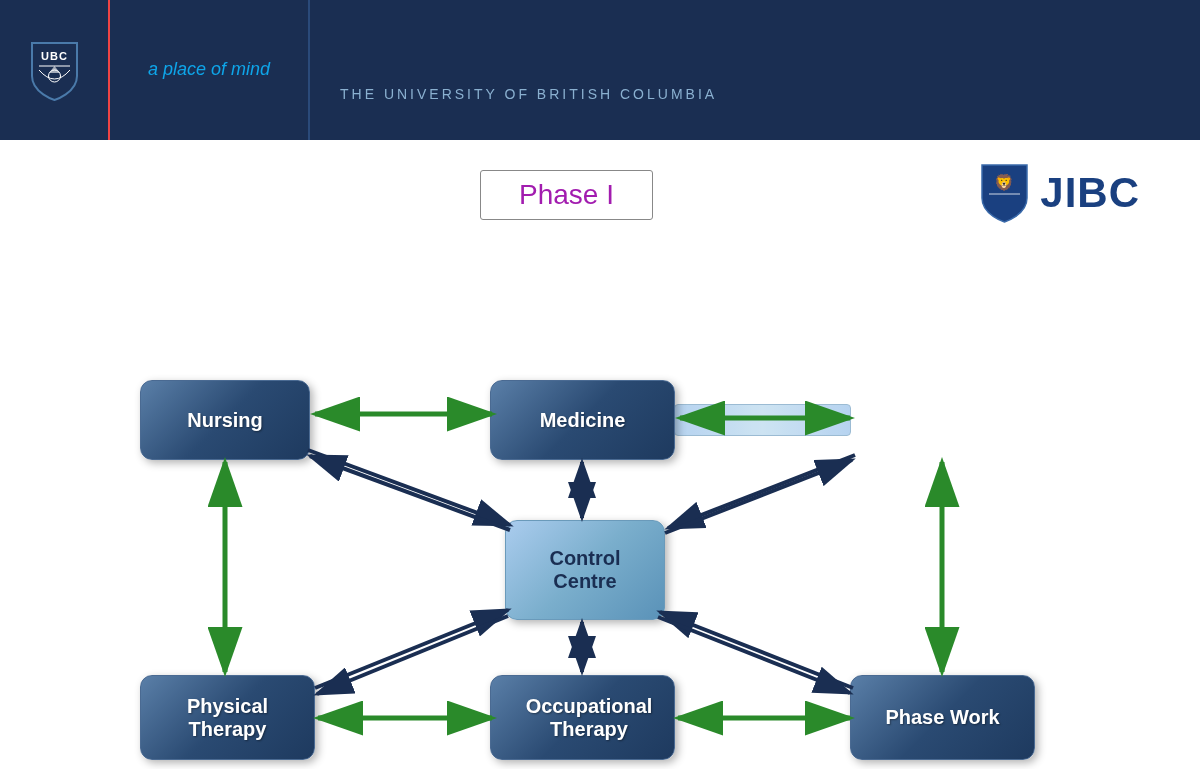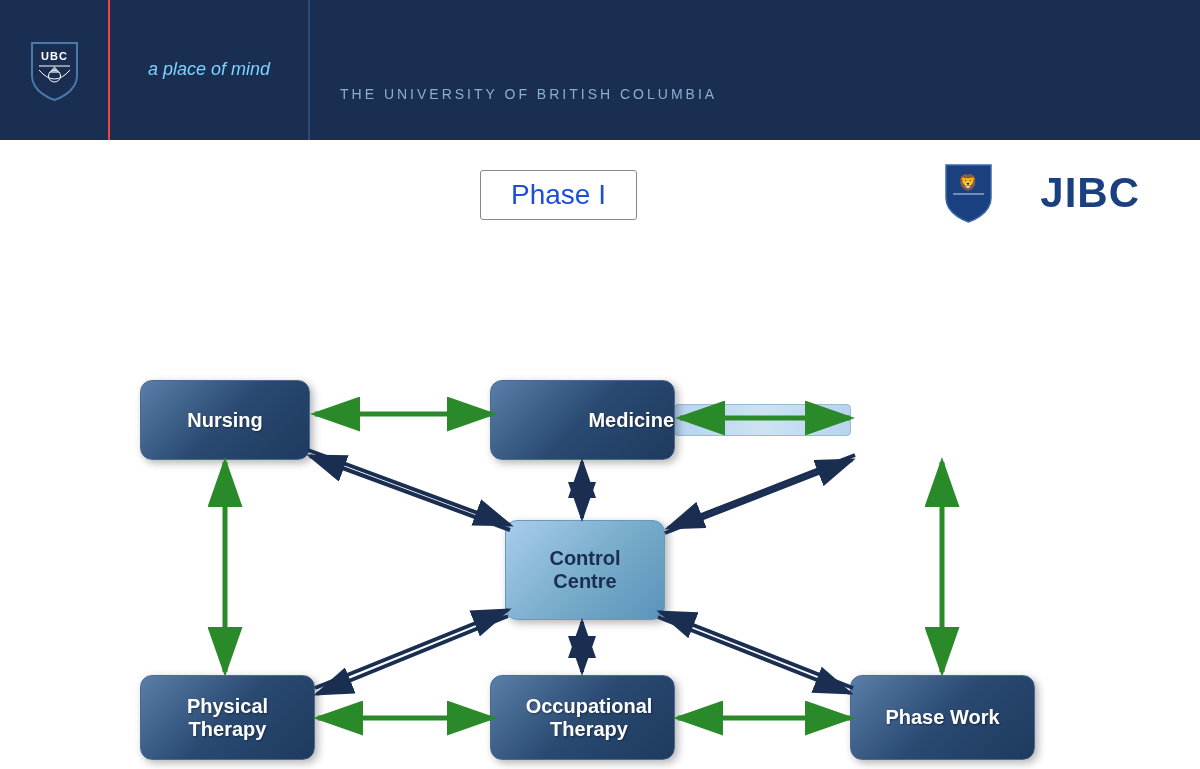--- a/index.html
+++ b/index.html
@@ -34,21 +34,21 @@
     #tagline-area {
       width: 200px;
       display: flex;
       align-items: center;
       justify-content: center;
       padding: 20px;
       border-right: 2px solid #2a4a7a;
       flex-shrink: 0;
     }
     #tagline-text {
-      color: #7dd3fc;
+      color: #0ea5e9;
       font-size: 18px;
       font-style: italic;
       font-weight: 300;
       text-align: center;
       line-height: 1.4;
     }
     #university-name-area {
       flex: 1;
       display: flex;
       align-items: center;
@@ -70,24 +70,24 @@
       height: 629px;
       background: white;
     }
 
     
     #phase-label {
       position: absolute;
       top: 30px;
       left: 480px;
       border: 1.5px solid #888;
-      padding: 8px 30px;
+      padding: 8px 38px;
       font-size: 28px;
       font-weight: normal;
-      color: #1d4ed8;
+      color: #a21caf;
       background: white;
       border-radius: 3px;
     }
 
     
     #jibc-area {
       position: absolute;
       top: 20px;
       right: 60px;
       display: flex;
@@ -96,21 +96,20 @@
     }
     #jibc-shield {
       width: 55px;
       height: 65px;
     }
     #jibc-text {
       font-size: 42px;
       font-weight: bold;
       color: #1a4080;
       letter-spacing: 1px;
-      margin-left: 36px;
     }
 
     
     .node {
       position: absolute;
       border-radius: 12px;
       display: flex;
       align-items: center;
       justify-content: center;
       text-align: center;
@@ -122,21 +121,21 @@
       background: linear-gradient(135deg, #5a7fa8 0%, #2a4a72 50%, #1e3a5f 100%);
       border: 1px solid #4a6a92;
     }
 
     #node-nursing {
       width: 170px; height: 80px;
       top: 240px; left: 140px;
     }
     #node-medicine {
       width: 185px; height: 80px;
-      top: 240px; left: 490px; justify-content: flex-end;
+      top: 240px; left: 490px;
     }
     #node-pharmacy {
       width: 185px; height: 80px;
       top: 240px; left: 850px;
     }
     #node-control {
       width: 160px; height: 100px;
       top: 380px; left: 505px;
       background: linear-gradient(135deg, #aaccee 0%, #7aaecc 50%, #5a92b8 100%);
       color: #1a2e52;

